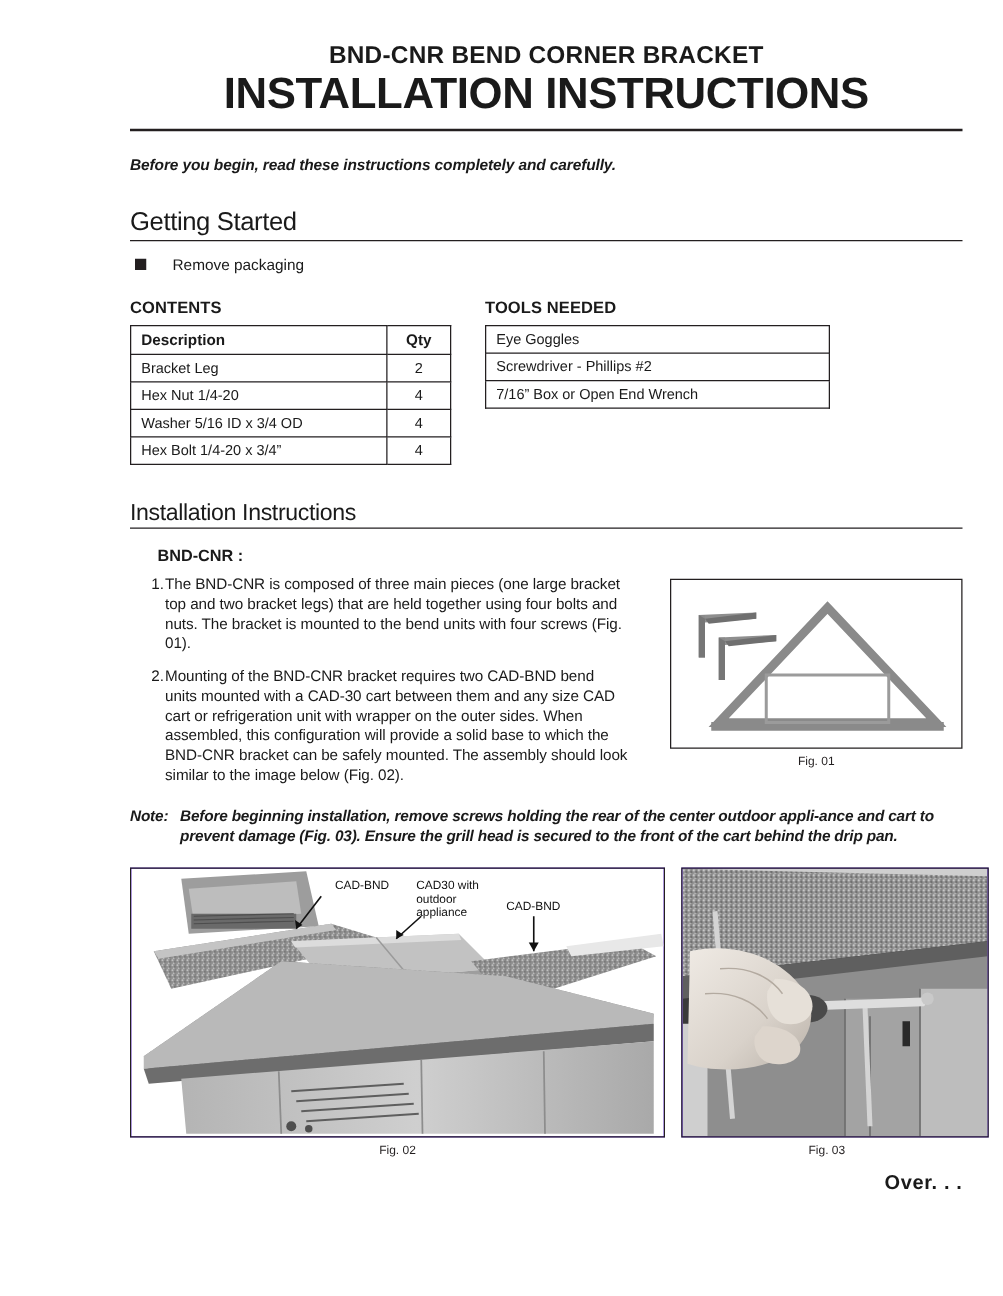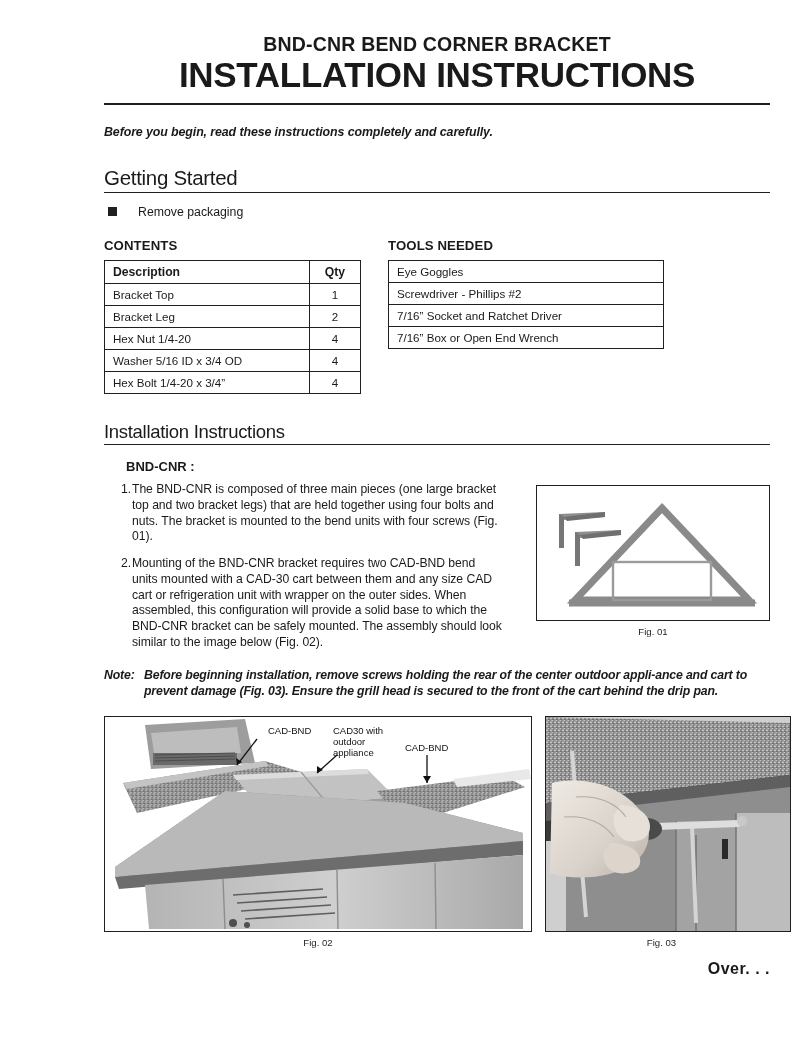--- a/index.html
+++ b/index.html
@@ -250,24 +250,20 @@
 
       <div class="col-contents">
         <div class="table-label">CONTENTS</div>
         <table class="doc-table">
           <tbody>
               <tr>
             <th>Description</th>
             <th class="qty-col">Qty</th>
           </tr>
           <tr>
-            <td>Bracket Top</td>
-            <td class="qty-col">1</td>
-          </tr>
-          <tr>
             <td>Bracket Leg</td>
             <td class="qty-col">2</td>
           </tr>
           <tr>
             <td>Hex Nut 1/4-20</td>
             <td class="qty-col">4</td>
           </tr>
           <tr>
             <td>Washer 5/16 ID x 3/4 OD</td>
             <td class="qty-col">4</td>
@@ -282,23 +278,20 @@
 
       <div class="col-tools">
         <div class="table-label">TOOLS NEEDED</div>
         <table class="doc-table">
           <tbody>
               <tr>
             <td>Eye Goggles</td>
           </tr>
           <tr>
             <td>Screwdriver - Phillips #2</td>
-          </tr>
-          <tr>
-            <td>7/16” Socket and Ratchet Driver</td>
           </tr>
           <tr>
             <td>7/16” Box or Open End Wrench</td>
           </tr>
         </tbody>
           </table>
       </div>
 
     </div>
 

